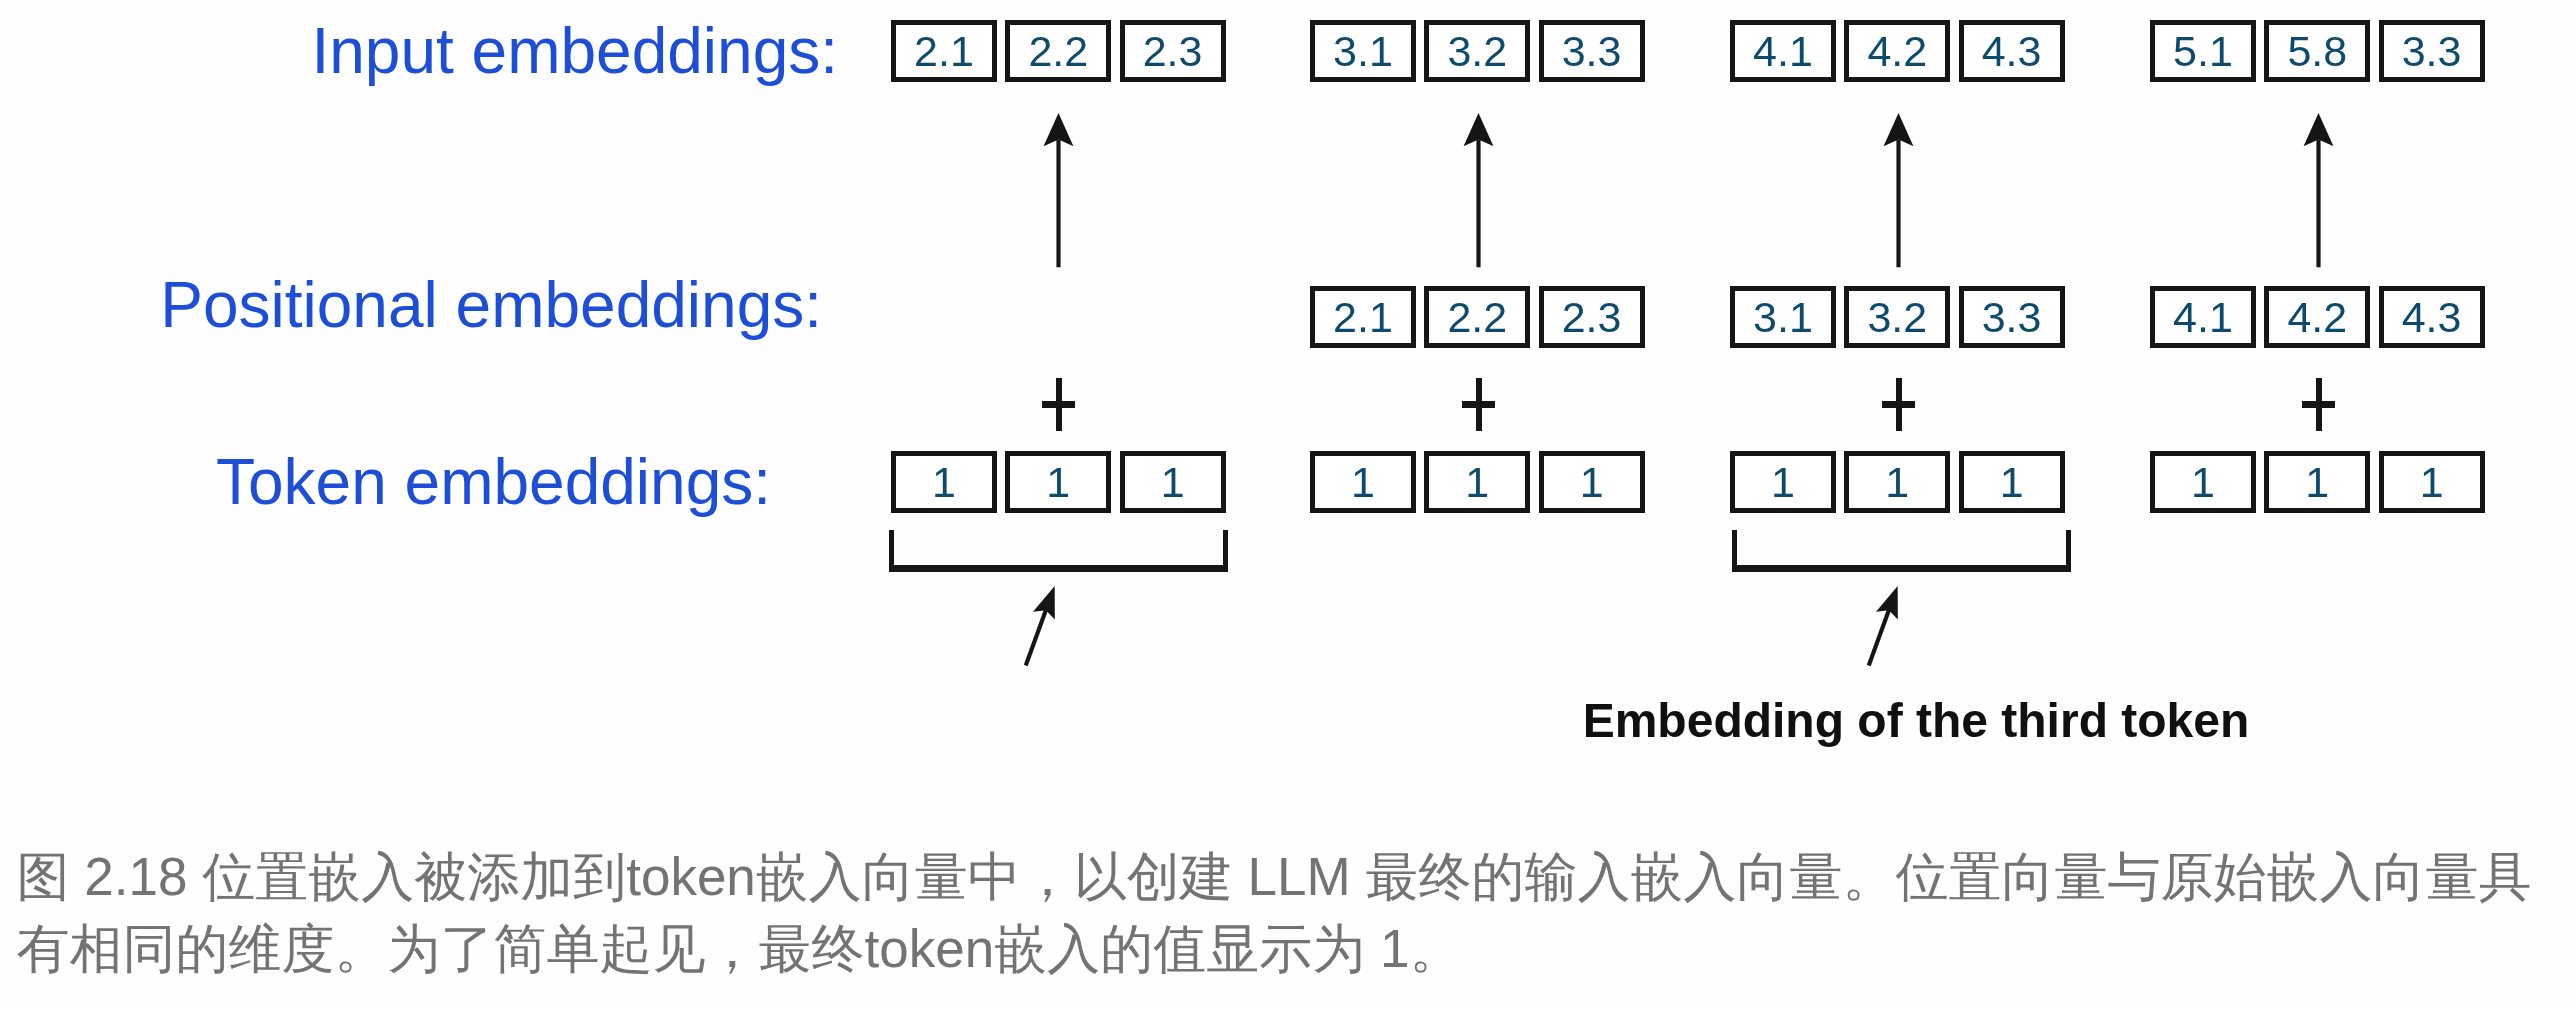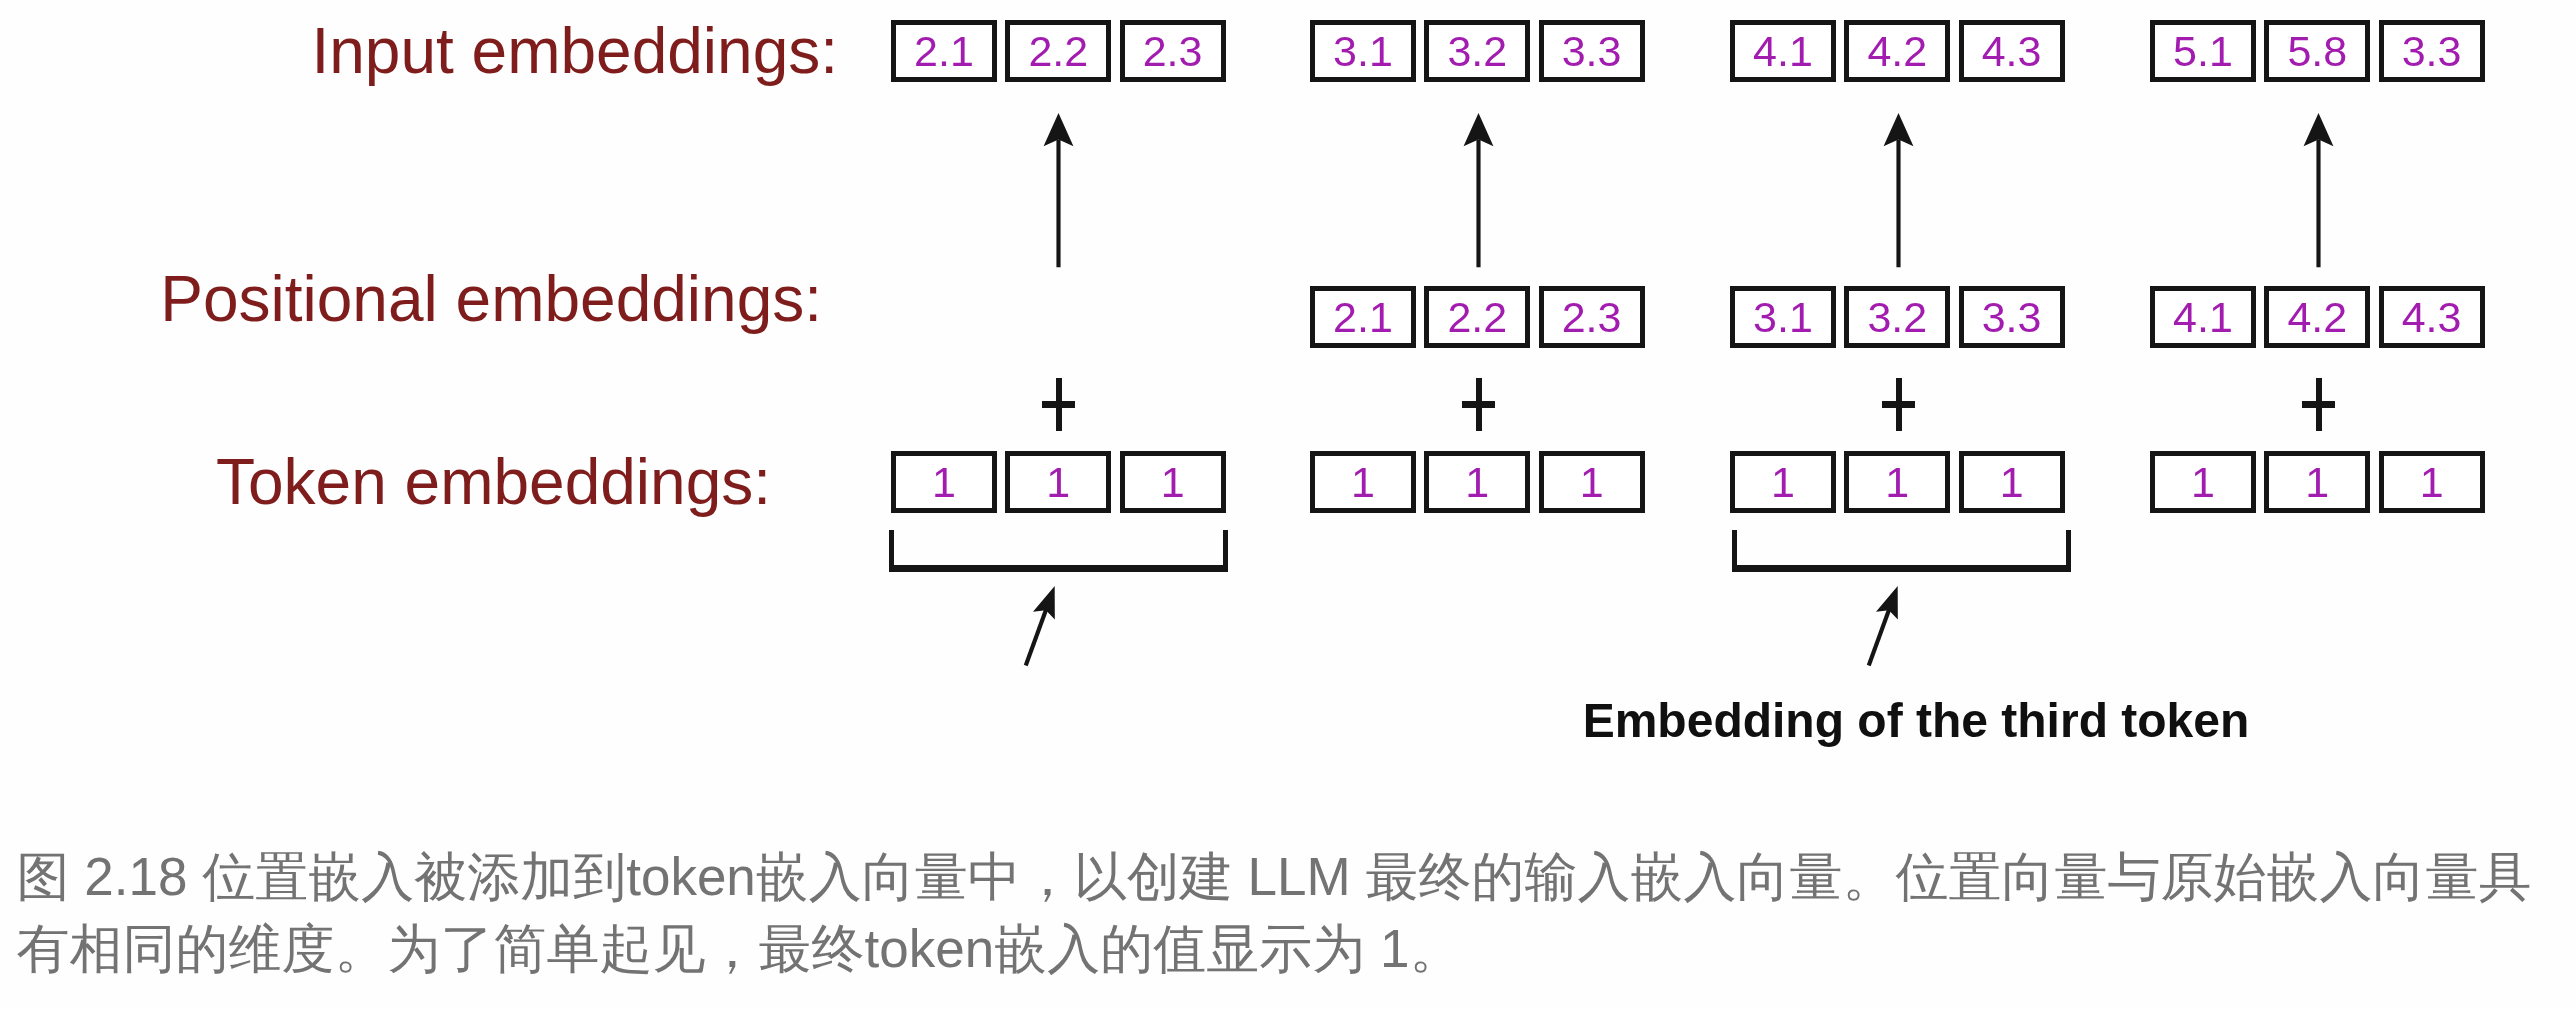--- a/index.html
+++ b/index.html
@@ -10,38 +10,38 @@
     overflow:hidden;
     font-family:"Liberation Sans", sans-serif;
     color:#141414;
   }
   
   .rowlabel{
     position:absolute;
     height:62px;
     display:flex;align-items:center;justify-content:flex-end;
     font-size:64px;
-    color:#7f1d1d;
+    color:#1d4ed8;
     white-space:nowrap;
     letter-spacing:0;
   }
   
   .group{
     position:absolute;
     display:flex;
     gap:8.3px;
   }
   .cell{
     box-sizing:border-box;
     width:106px;height:62px;
     border:5.8px solid #151515;
     background:#ffffff;
     display:flex;align-items:center;justify-content:center;
     font-size:43px;
-    color:#a21caf;
+    color:#0c4a6e;
   }
   
   .varrow{position:absolute;width:75px;height:166px;}
   .sarrow{
     position:absolute;width:83px;height:100px;
     transform:rotate(20deg);
   }
   .varrow line,.sarrow line{stroke:#151515;stroke-width:5;}
   .varrow polygon,.sarrow polygon{fill:#151515;}
   
@@ -77,21 +77,21 @@
     color:#737373;
     font-family:"Liberation Sans", sans-serif;
   }
 </style>
 </head>
 <body>
 
 <div class="canvas">
 
   <div class="rowlabel" style="top:20px; right:1738px;">Input embeddings:</div>
-  <div class="rowlabel" style="top:268px; right:1754px;margin-left:48px;">Positional embeddings:</div>
+  <div class="rowlabel" style="top:274px; right:1754px;margin-left:48px;">Positional embeddings:</div>
   <div class="rowlabel" style="top:451px; right:1805px;text-align:center;">Token embeddings:</div>
 
   <div class="group" style="left:891px; top:20px;">
     <div class="cell">2.1</div>
     <div class="cell">2.2</div>
     <div class="cell">2.3</div>
   </div>
   <div class="group" style="left:1310px; top:20px;">
     <div class="cell">3.1</div>
     <div class="cell">3.2</div>

